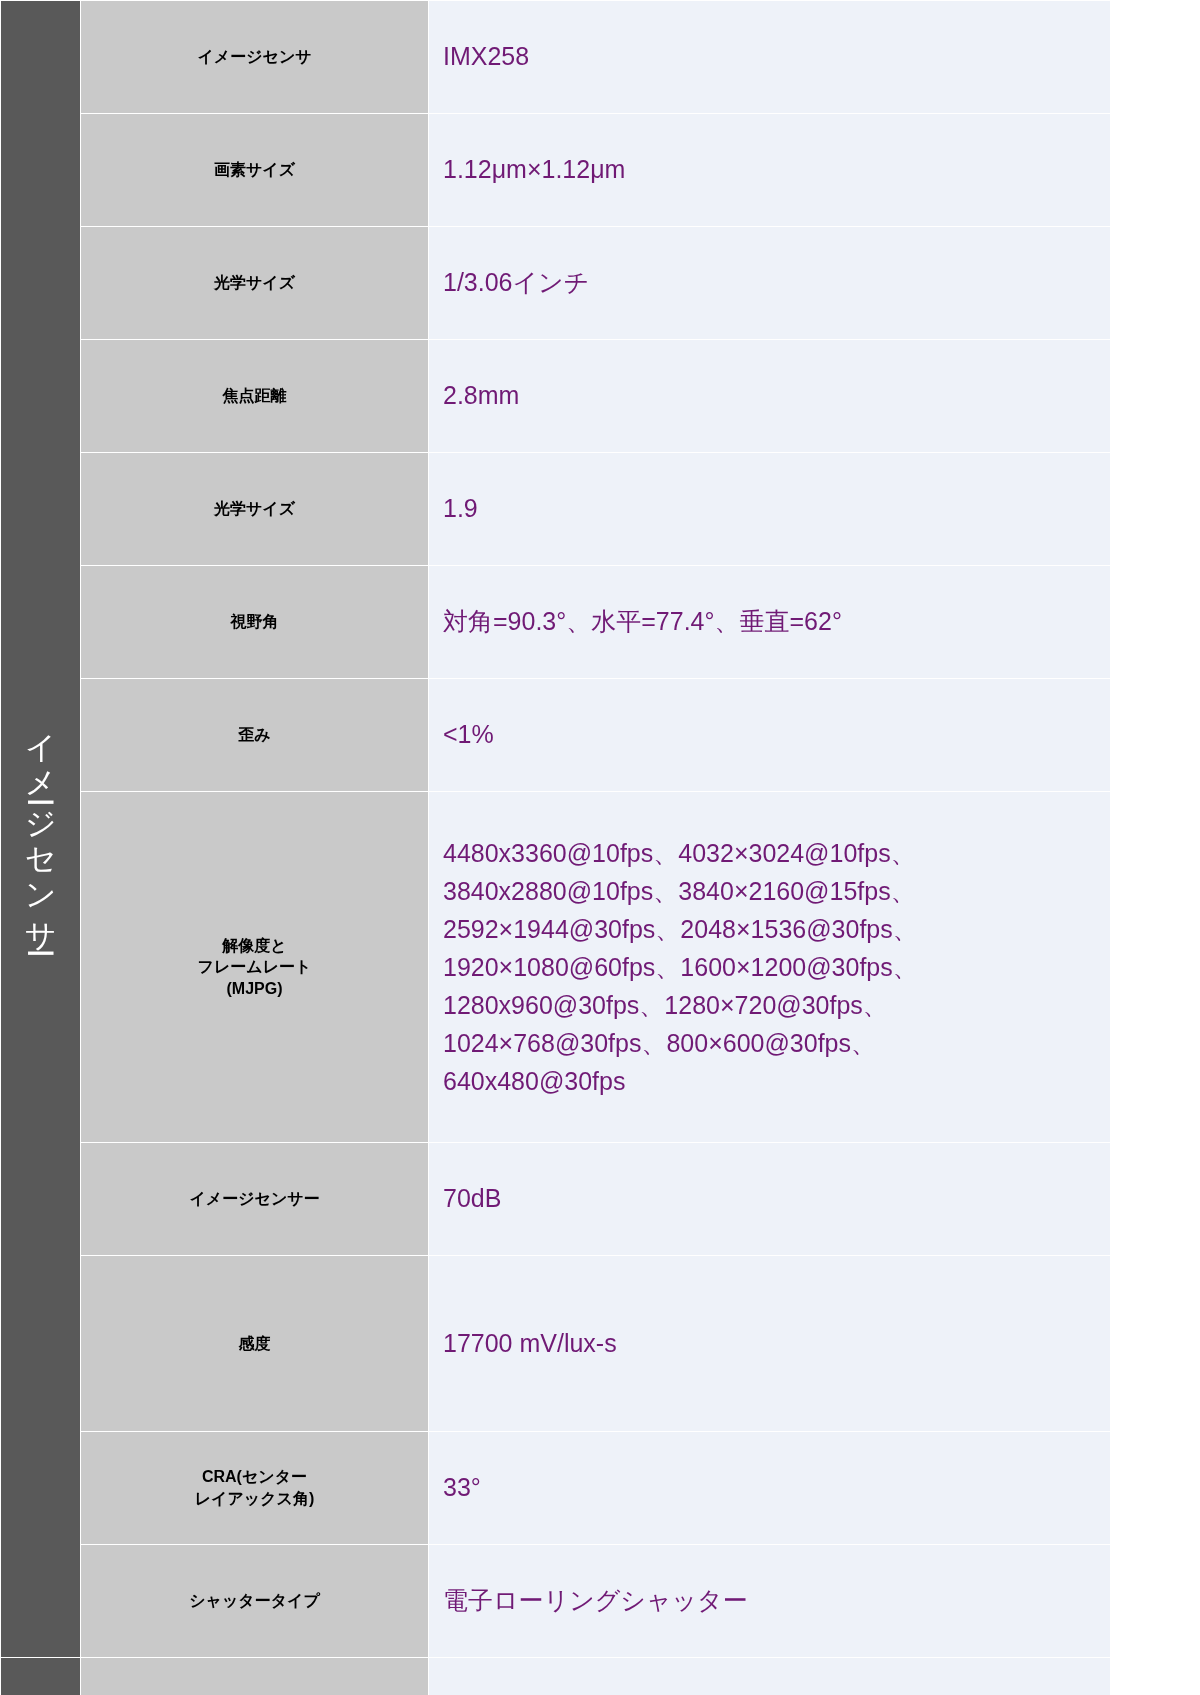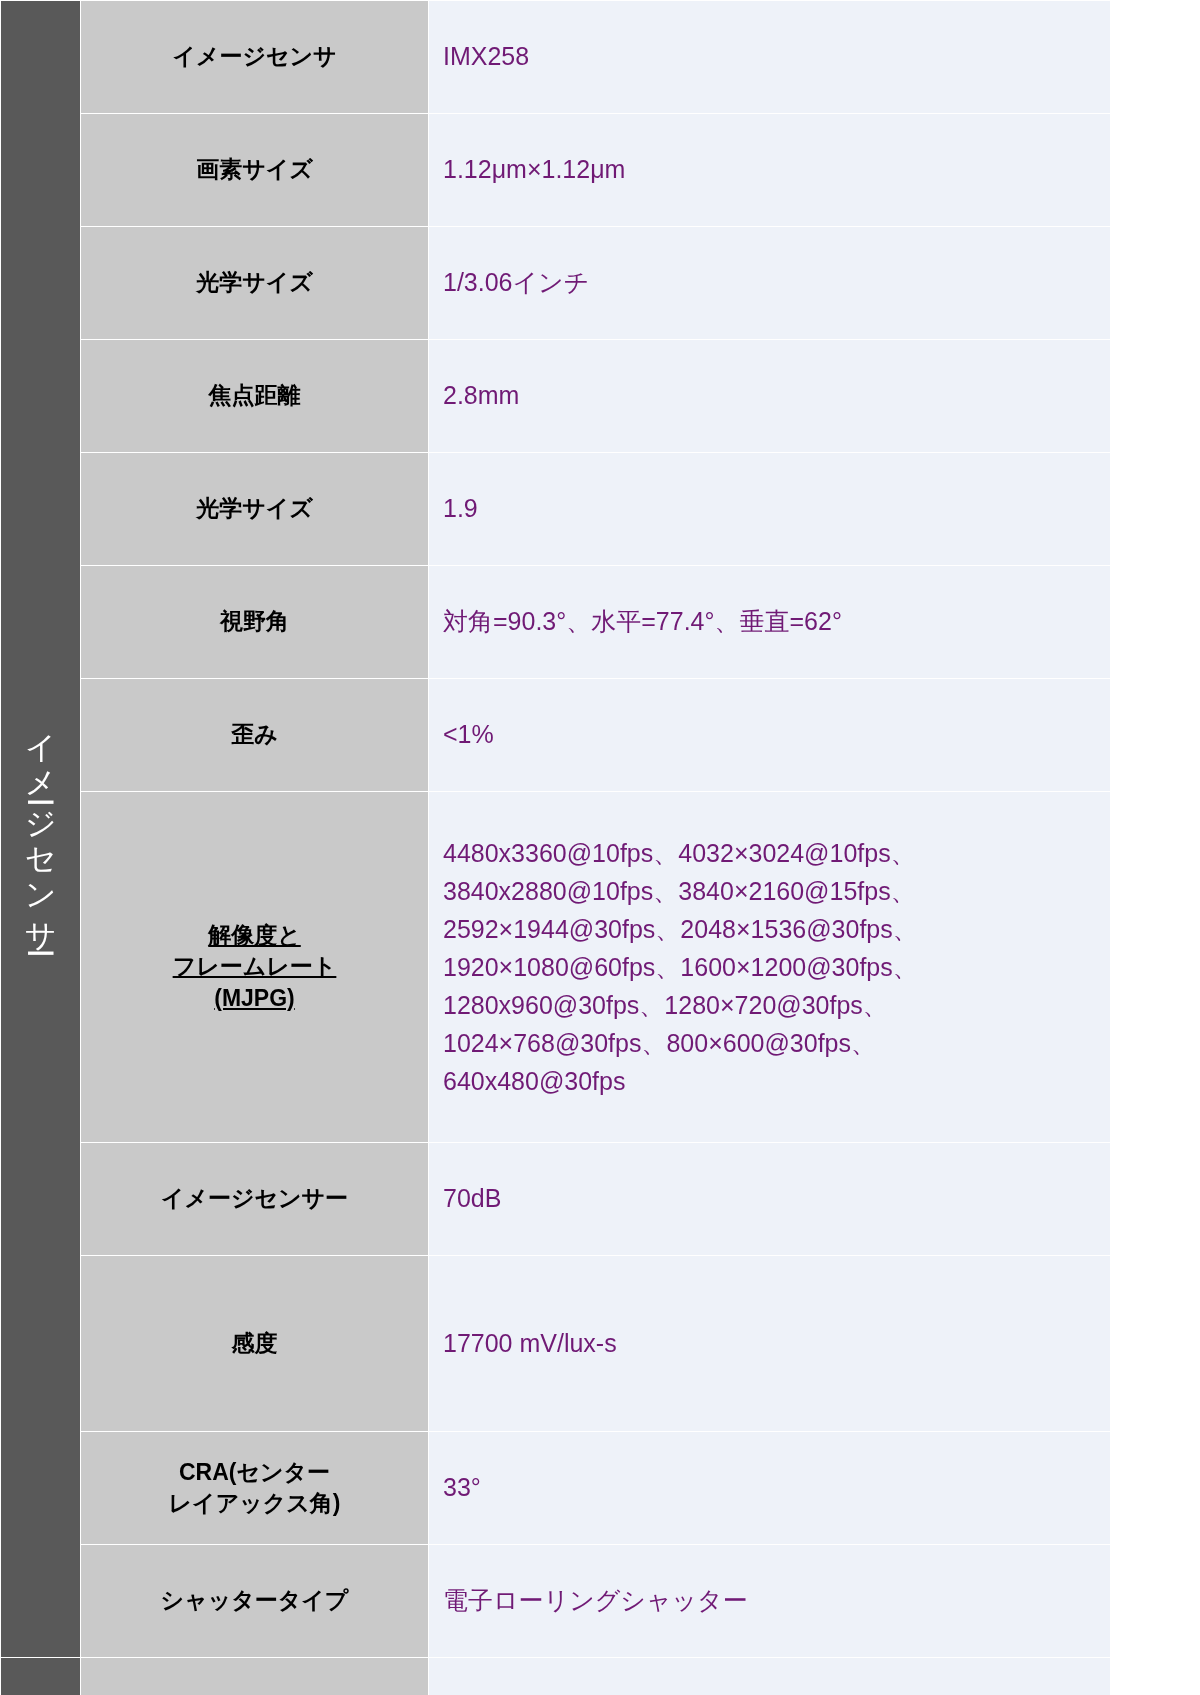--- a/index.html
+++ b/index.html
@@ -41,21 +41,21 @@
     white-space: nowrap;
     letter-spacing: 2px;
   }
   .group-cell.narrow .vtext {
     letter-spacing: 0px;
     font-size: 30px;
   }
   .label-cell {
     background: #c9c9c9;
     color: #000000;
-    font-size: 23px;
+    font-size: 16px;
     font-weight: bold;
     text-align: center;
     vertical-align: middle;
     border: 1px solid #ffffff;
     padding: 10px 6px;
     line-height: 1.35;
   }
   .value-cell {
     background: #eef2f9;
     color: #701a75;
@@ -109,21 +109,21 @@
     </tr>
     <tr>
       <td class="label-cell r-norm">視野角</td>
       <td class="value-cell r-norm">対角=90.3°、水平=77.4°、垂直=62°</td>
     </tr>
     <tr>
       <td class="label-cell r-norm">歪み</td>
       <td class="value-cell r-norm">&lt;1%</td>
     </tr>
     <tr>
-      <td class="label-cell r-res multiline" style="white-space: pre-line; text-decoration: underline;">解像度と
+      <td class="label-cell r-res multiline" style="white-space: pre-line;">解像度と
 フレームレート
 (MJPG)</td>
       <td class="value-cell r-res multiline">4480x3360@10fps、4032×3024@10fps、
 3840x2880@10fps、3840×2160@15fps、
 2592×1944@30fps、2048×1536@30fps、
 1920×1080@60fps、1600×1200@30fps、
 1280x960@30fps、1280×720@30fps、
 1024×768@30fps、800×600@30fps、
 640x480@30fps</td>
     </tr>

